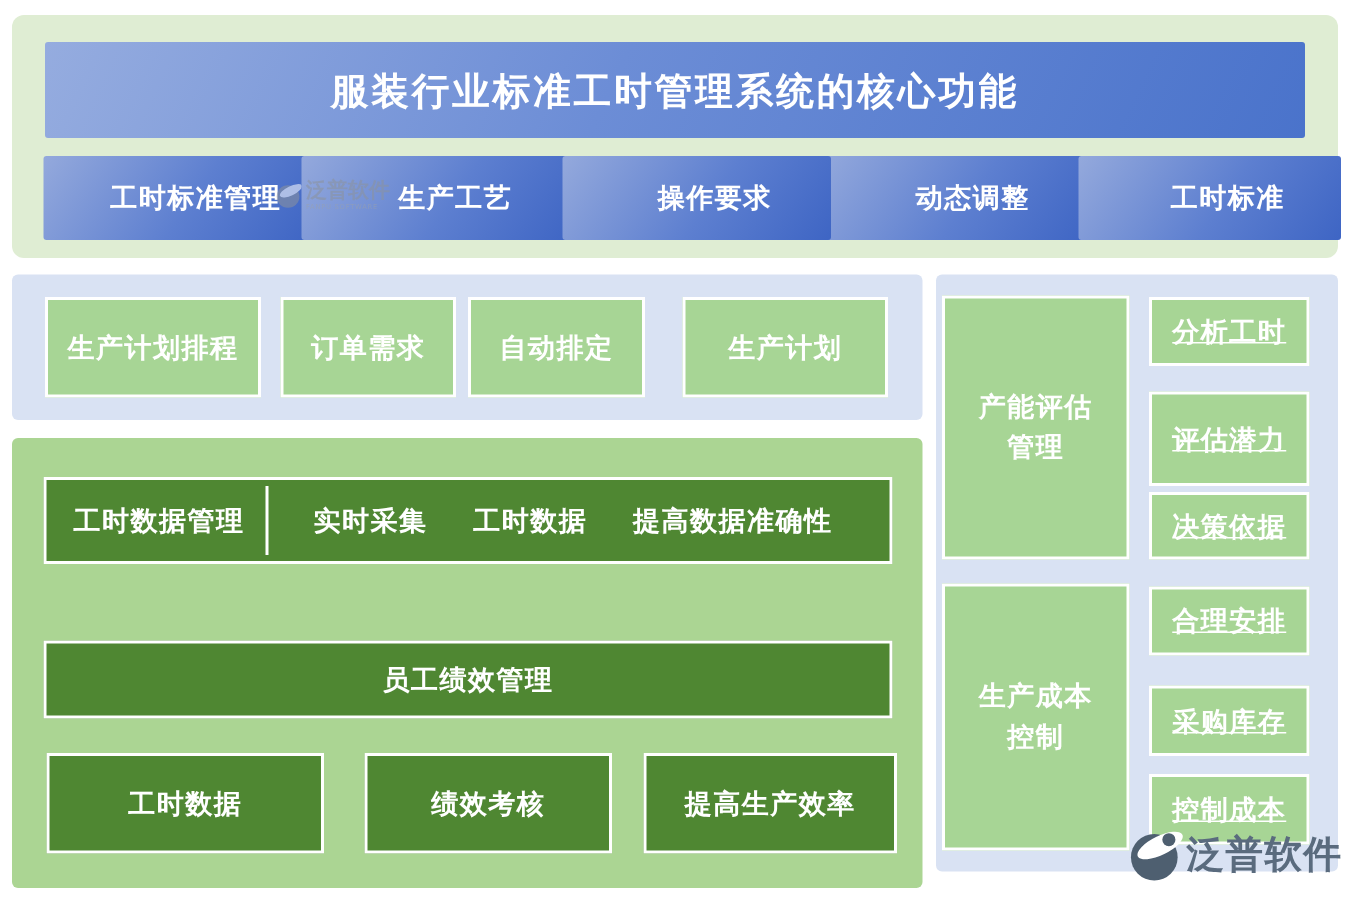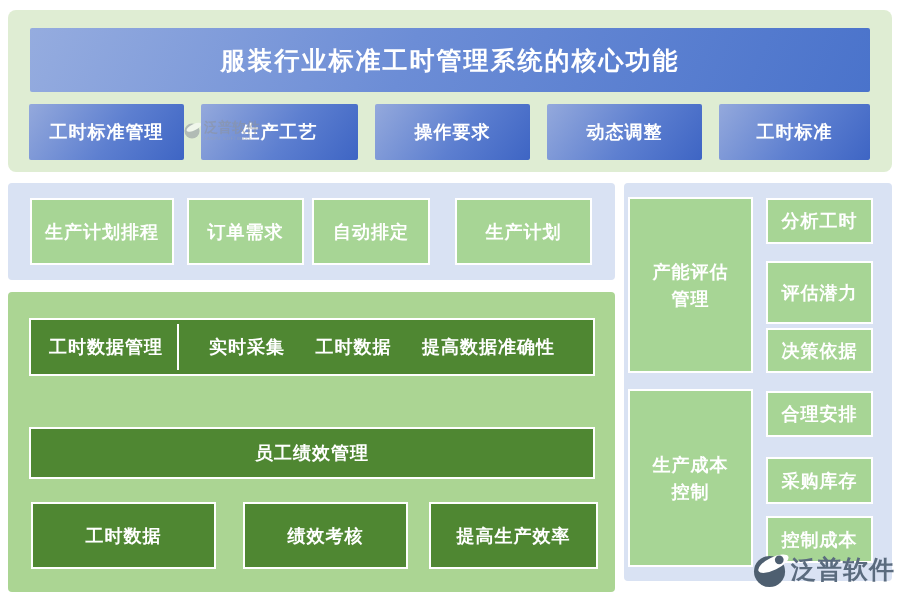--- a/index.html
+++ b/index.html
@@ -16,36 +16,36 @@
   .title-bar{
     position:absolute;left:22px;top:18px;width:840px;height:64px;
     background:linear-gradient(115deg,#95ACDF 0%,#6C8DD6 45%,#4A73CB 100%);
     color:#fff;font-size:25px;font-weight:bold;letter-spacing:2px;
     display:flex;align-items:center;justify-content:center;border-radius:2px;
   }
   .top-btn{
     position:absolute;top:94px;height:56px;
     background:linear-gradient(125deg,#94A9DC 0%,#5D7FD0 55%,#3E65C4 100%);
     color:#fff;font-size:18px;font-weight:bold;letter-spacing:1px;
-    display:flex;align-items:center;justify-content:center;border-radius:2px;
+    display:flex;align-items:center;justify-content:center;border-radius:2px;padding-left:24px;
   }
   .green-block{
     position:absolute;background:#A7D595;border:2px solid #ffffff;box-sizing:border-box;
     color:#fff;font-weight:bold;letter-spacing:1px;
     display:flex;align-items:center;justify-content:center;
   }
   .mid-btn{top:15px;height:67px;font-size:18px;}
   .dark{background:#4F8732;}
   .dark-row1{left:21px;top:26px;width:566px;height:58px;font-size:18px;padding:4px;}
   .row1-left{width:142px;height:100%;border-right:2px solid #fff;display:flex;align-items:center;justify-content:center;flex-shrink:0;}
   .row1-right{flex:1;height:100%;display:flex;align-items:center;justify-content:space-between;padding:0 34px 0 30px;text-align:right;}
   .dark-row2{left:21px;top:135px;width:566px;height:52px;font-size:18px;}
   .dark-btn{top:210px;height:67px;font-size:18px;}
   .cat-box{left:4px;width:125px;font-size:18px;flex-direction:column;line-height:1.5;text-align:center;}
-  .side-btn{left:142px;width:107px;font-size:18px;}
+  .side-btn{left:142px;width:107px;font-size:18px;text-decoration:underline;}
 
   .watermark{
     position:absolute;left:176px;top:110px;display:flex;align-items:center;gap:3px;
     opacity:0.55;z-index:5;pointer-events:none;
   }
   .wm-text{color:#8C939D;font-weight:bold;font-size:14px;line-height:1;}
   .wm-sub{color:#9AA1AB;font-size:4.5px;letter-spacing:0.5px;margin-top:2px;}
 
   .logo{position:absolute;left:750px;top:551px;width:148px;height:48px;z-index:6;}
   .logo-icon{position:absolute;left:2px;top:2px;}

